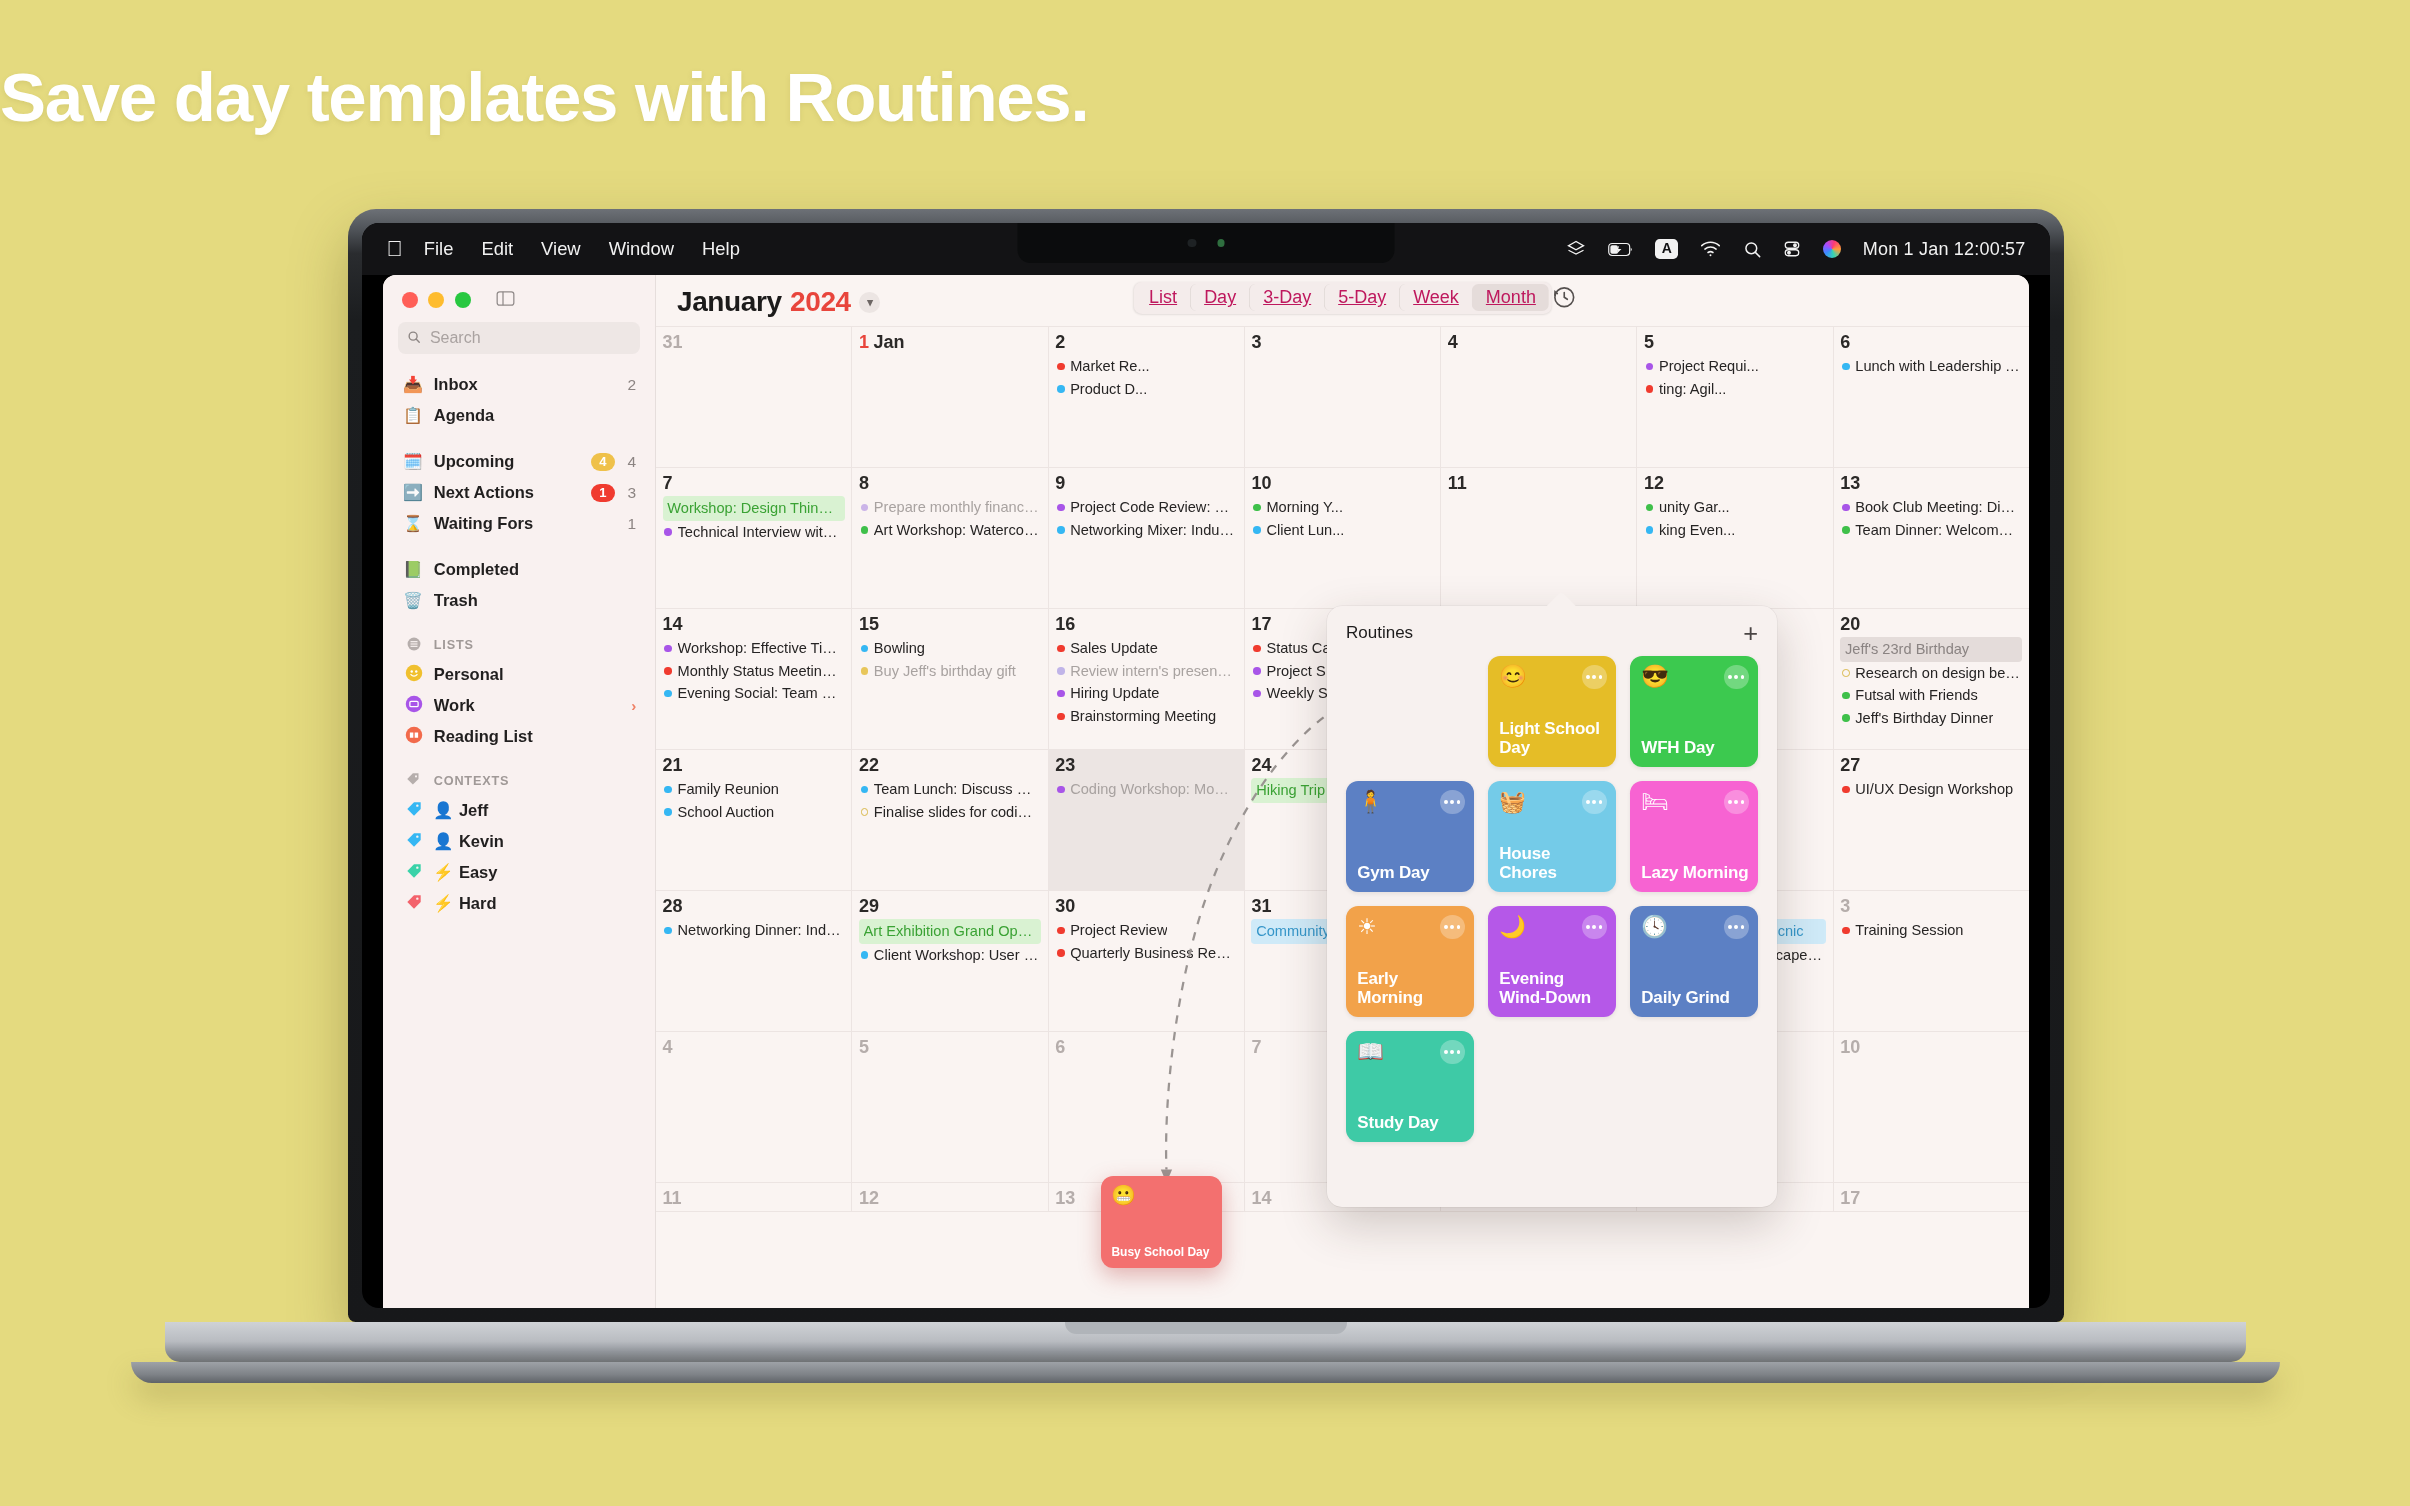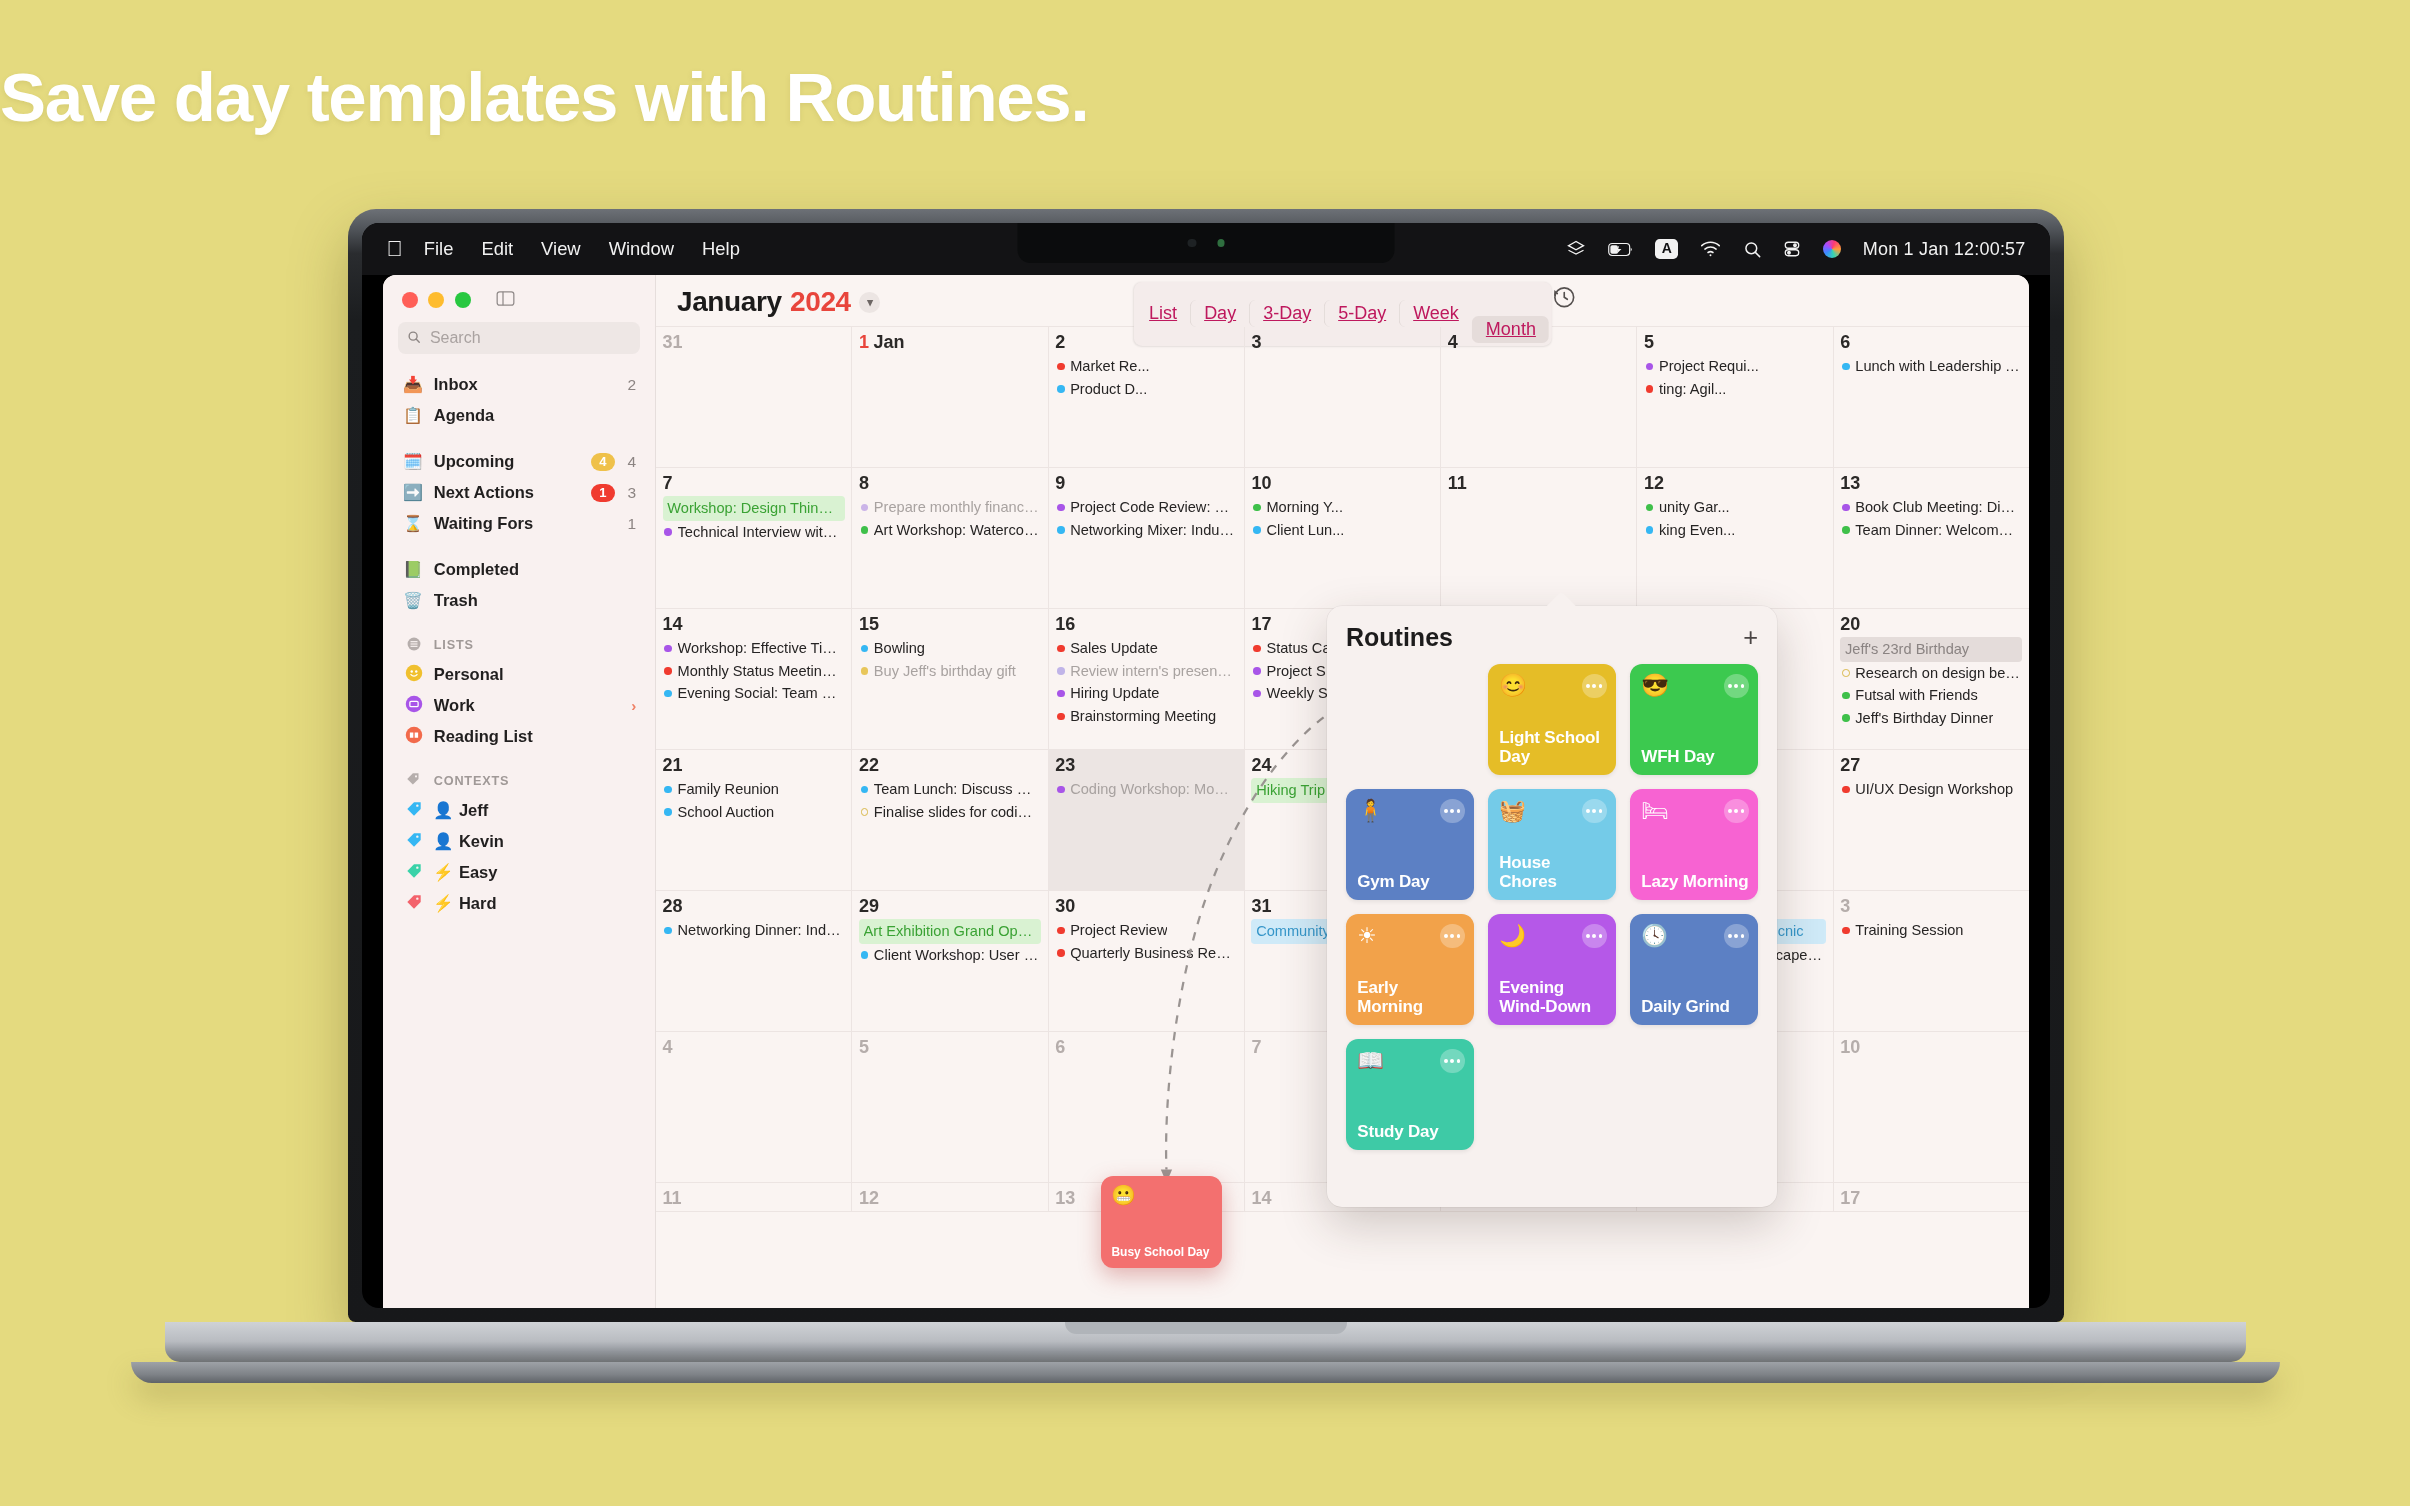--- a/index.html
+++ b/index.html
@@ -136,21 +136,21 @@
     position: absolute; left: 50%; transform: translateX(-50%); top: 6.6px;
     display: flex; align-items: center; background: #f4eceb;
     border-radius: 8.5px; padding: 2.8px; box-shadow: 0 0.9px 1.9px rgba(0,0,0,.09);
   }
   .seg .s {
     font-size: 18px; color: #be185d; padding: 2.8px 13px; border-radius: 6.6px;
     white-space: nowrap;
     text-decoration: underline;
   }
   .seg .s + .s { border-left: 0.9px solid #e1d9d7; }
-  .seg .s.on { background: #e5dcda; border-left-color: transparent; font-weight: 500; margin-top: 32px; }
+  .seg .s.on { background: #e5dcda; border-left-color: transparent; font-weight: 500; }
   .routine-btn {
     position: absolute; left: calc(50% + 209px); top: 10.4px;
     width: 24.5px; height: 24.5px; color: #55504f;
   }
 
   .dowrow { display: flex; padding: 0 0 5.6px 0; }
   .dowrow div {
     flex: 1; text-align: center; font-size: 14px; letter-spacing: 0.8px;
     color: #8e8684; font-weight: 600;
   }
@@ -189,21 +189,21 @@
     width: 450px; height: 601px; background: #f7f1ef;
     border-radius: 15px; box-shadow: 0 17px 47px rgba(60,40,30,.22), 0 0 0 0.5px rgba(0,0,0,.07);
     padding: 17px 19px;
   }
   .pop::before {
     content: ""; position: absolute; top: -10.4px; left: 223px;
     width: 22.6px; height: 22.6px; background: #f7f1ef; transform: rotate(45deg);
     border-radius: 3.8px;
   }
   .pop-hd { display: flex; align-items: center; position: relative; z-index: 2; }
-  .pop-hd .t { font-size: 25px; font-weight: bold; color: #1d1c1c; }
+  .pop-hd .t { font-size: 17px; font-weight: normal; color: #1d1c1c; }
   .pop-hd .plus { margin-left: auto; font-size: 25.4px; color: #4a4544; line-height: .8; }
   .routines-grid {
     margin-top: 12.2px; display: grid; grid-template-columns: repeat(3, 1fr);
     gap: 14px; position: relative; z-index: 2;
   }
   .rcard {
     height: 111px; border-radius: 12.2px; position: relative;
     padding: 10.4px 11.3px; color: #fff; overflow: hidden;
     box-shadow: 0 1.9px 4.7px rgba(0,0,0,.07);
   }

